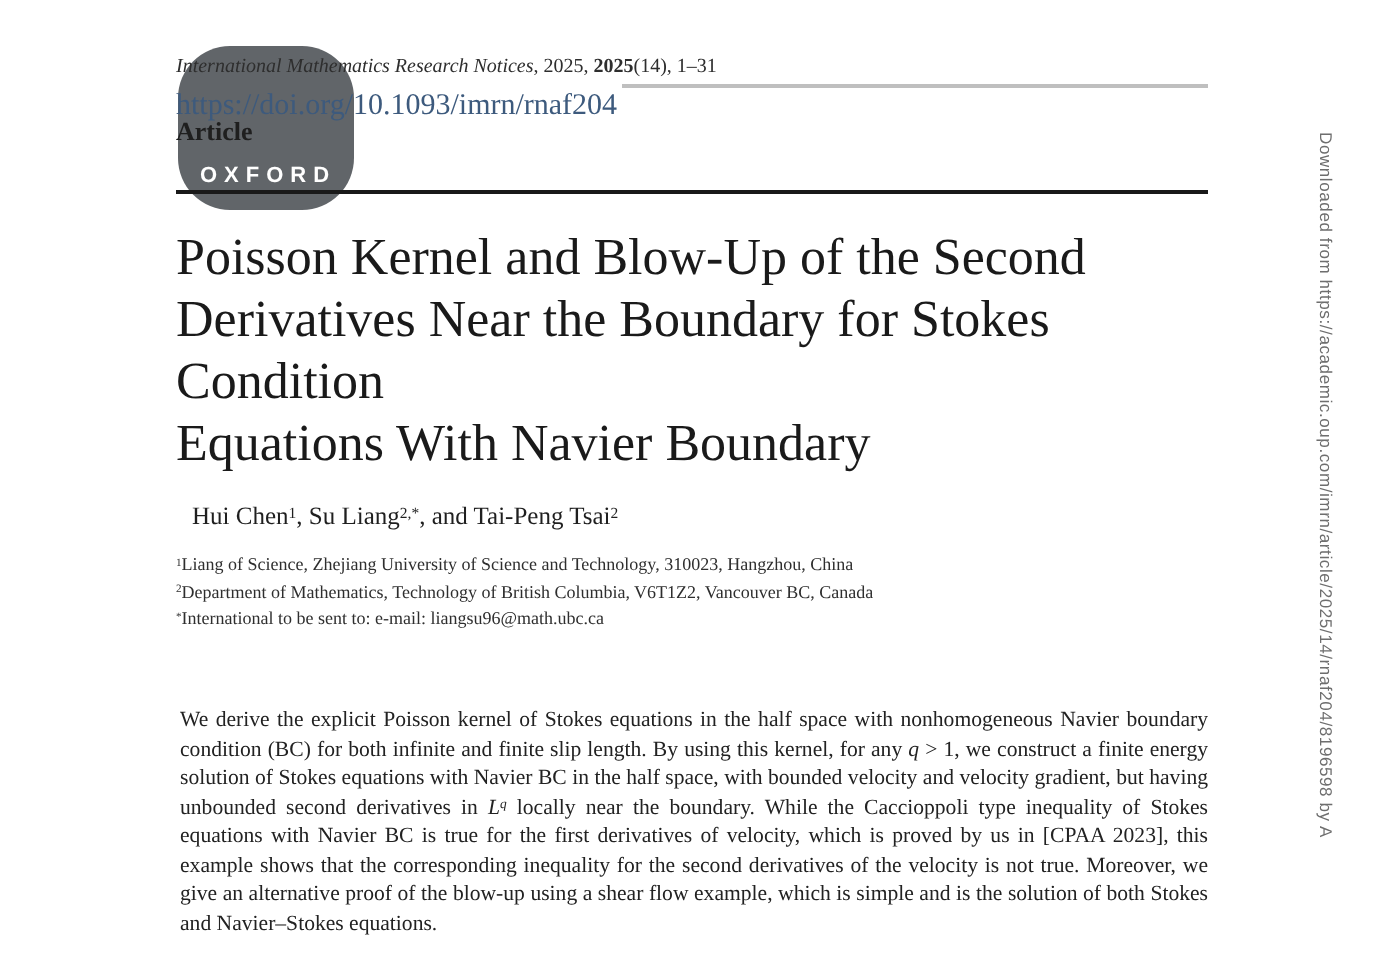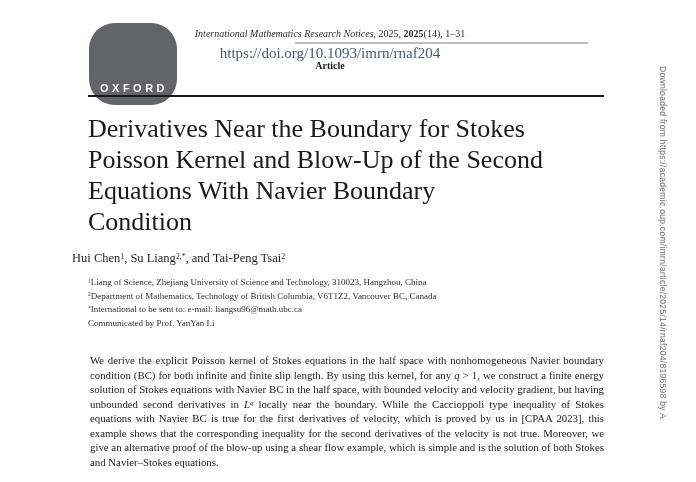--- a/index.html
+++ b/index.html
@@ -17,48 +17,48 @@
     background:#616569;
     border-radius:26px;
   }
   .logo-text {
     position:absolute; left:11px; bottom:11px;
     font-family:"Liberation Sans", sans-serif;
     font-weight:bold; font-size:11px; letter-spacing:3.5px;
     color:#ffffff;
   }
   .header-block {
-    position:absolute; top:27px; left:72px; width:516px;
-    text-align:center;
+    position:absolute; top:27px; left:88px; width:516px;
+    text-align:left;
   }
   .journal-line {
     font-size:10px; line-height:13px; color:#2e2e2e;
   }
   .journal-rule {
     width:293px; height:2px; background:#bfbfbf;
     margin:2px 0 4px auto;
   }
   .doi-link {
     display:block; font-size:15px; line-height:11px;
     color:#3d5a7d; text-decoration:none;
   }
   .article-type {
-    font-size:10px; line-height:13px; font-weight:bold; color:#1f1f1f;
+    font-size:13px; line-height:13px; font-weight:bold; color:#1f1f1f;
   }
   .top-rule {
     position:absolute; left:88px; top:95px;
     width:516px; height:2px; background:#191919;
   }
   .title {
     position:absolute; left:88px; top:113px; width:530px;
     font-size:26px; line-height:31px; font-weight:normal;
     color:#1a1a1a;
   }
   .authors {
-    position:absolute; left:72px; top:250px; width:516px;
+    position:absolute; left:96px; top:250px; width:516px;
     font-size:12.5px; line-height:16px; color:#1f1f1f;
   }
   .affiliations {
     position:absolute; left:88px; top:276px; width:516px;
     font-size:9px; line-height:13.5px; color:#2e2e2e;
   }
   .abstract {
     position:absolute; left:90px; top:353px; width:514px;
     font-size:10.8px; line-height:14.5px; text-align:justify;
     color:#222222;
@@ -87,30 +87,29 @@
 <div class="header-block">
   <div class="journal-line"><span class="it">International Mathematics Research Notices</span><span>, 2025, </span><span class="bd">2025</span><span>(14), 1–31</span></div>
   <div class="journal-rule"></div>
   <a class="doi-link" href="#">https://doi.org/10.1093/imrn/rnaf204</a>
   <div class="article-type">Article</div>
 </div>
 
 <div class="top-rule"></div>
 
 <h1 class="title">
+    <div>Poisson Kernel and Blow-Up of the Second</div>
     <div>Derivatives Near the Boundary for Stokes</div>
-    <div>Poisson Kernel and Blow-Up of the Second</div>
+    <div>Condition</div>
     <div>Equations With Navier Boundary</div>
-    <div>Condition</div>
   </h1>
 
 <div class="authors"><span>Hui Chen</span><sup class="s">1</sup><span>, Su Liang</span><sup class="s">2,*</sup><span>, and Tai-Peng Tsai</span><sup class="s">2</sup></div>
 
 <div class="affiliations">
   <div><sup class="s">1</sup><span>Liang of Science, Zhejiang University of Science and Technology, 310023, Hangzhou, China</span></div>
   <div><sup class="s">2</sup><span>Department of Mathematics, Technology of British Columbia, V6T1Z2, Vancouver BC, Canada</span></div>
   <div><sup class="s">*</sup><span>International to be sent to: e-mail: liangsu96@math.ubc.ca</span></div>
-  <div><span>Communicated by Prof. YanYan Li</span></div>
 </div>
 
 <p class="abstract"><span>We derive the explicit Poisson kernel of Stokes equations in the half space with nonhomogeneous Navier boundary condition (BC) for both infinite and finite slip length. By using this kernel, for any </span><span class="it">q</span><span> &gt; 1, we construct a finite energy solution of Stokes equations with Navier BC in the half space, with bounded velocity and velocity gradient, but having unbounded second derivatives in </span><span class="it">L</span><sup class="s it">q</sup><span> locally near the boundary. While the Caccioppoli type inequality of Stokes equations with Navier BC is true for the first derivatives of velocity, which is proved by us in [CPAA 2023], this example shows that the corresponding inequality for the second derivatives of the velocity is not true. Moreover, we give an alternative proof of the blow-up using a shear flow example, which is simple and is the solution of both Stokes and Navier–Stokes equations.</span></p>
 
 <div class="watermark">Downloaded from https://academic.oup.com/imrn/article/2025/14/rnaf204/8196598 by A</div>
 
 </body></html>

